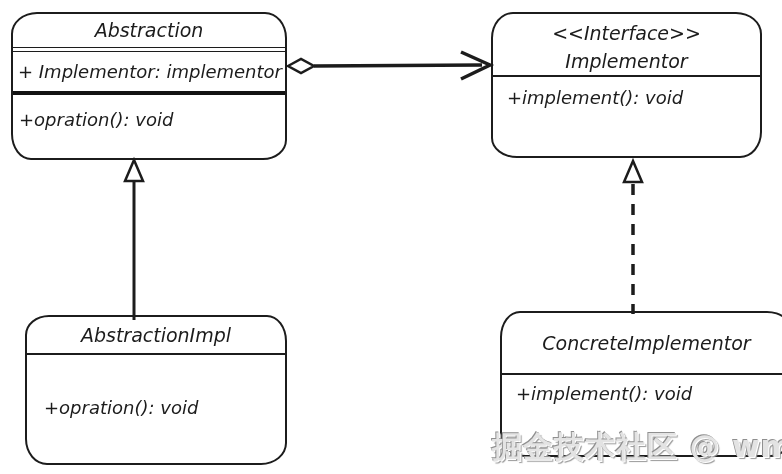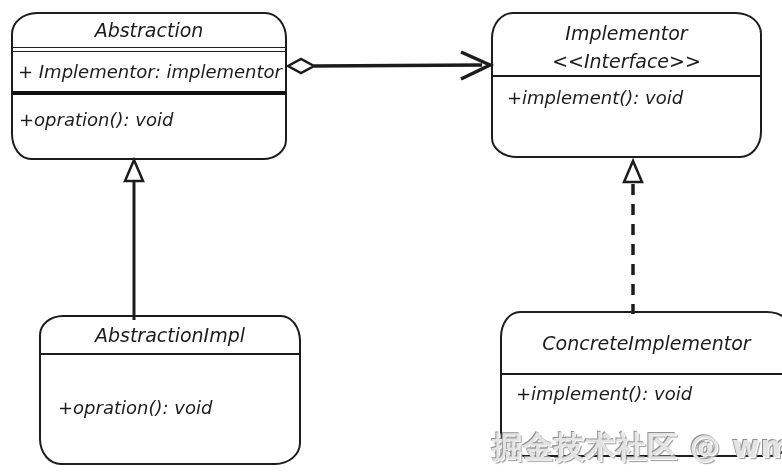--- a/index.html
+++ b/index.html
@@ -53,21 +53,20 @@
     border-bottom: 2.5px solid #1c1c1c;
     box-sizing: border-box;
   }
   #box-implementor .uml-method {
     padding: 10px 0 0 14px; font-size: 18px; white-space: nowrap;
   }
   
   #box-abstraction-impl {
     left: 25px; top: 315px; width: 262px; height: 150px;
     border-radius: 24px 20px 26px 22px / 20px 26px 22px 26px;
-    margin-left: 14px;
   }
   #box-abstraction-impl .uml-title {
     height: 36px; line-height: 36px;
     text-align: center; font-size: 19px;
     border-bottom: 2px solid #1c1c1c;
   }
   #box-abstraction-impl .uml-method {
     padding: 42px 0 0 17px; font-size: 18px; white-space: nowrap;
   }
   
@@ -113,22 +112,22 @@
   <div class="uml-box" id="box-abstraction">
     <div class="uml-title">Abstraction</div>
     <div class="double-divider"></div>
     <div class="uml-attr">+ Implementor: implementor</div>
     <div class="thick-divider"></div>
     <div class="uml-method">+opration(): void</div>
   </div>
 
   <div class="uml-box" id="box-implementor">
     <div class="uml-title">
+      <span>&lt;&lt;Interface&gt;&gt;</span>
       <span>Implementor</span>
-      <span>&lt;&lt;Interface&gt;&gt;</span>
     </div>
     <div class="uml-method">+implement(): void</div>
   </div>
 
   <div class="uml-box" id="box-abstraction-impl">
     <div class="uml-title">AbstractionImpl</div>
     <div class="uml-method">+opration(): void</div>
   </div>
 
   <div class="uml-box" id="box-concrete-implementor">

